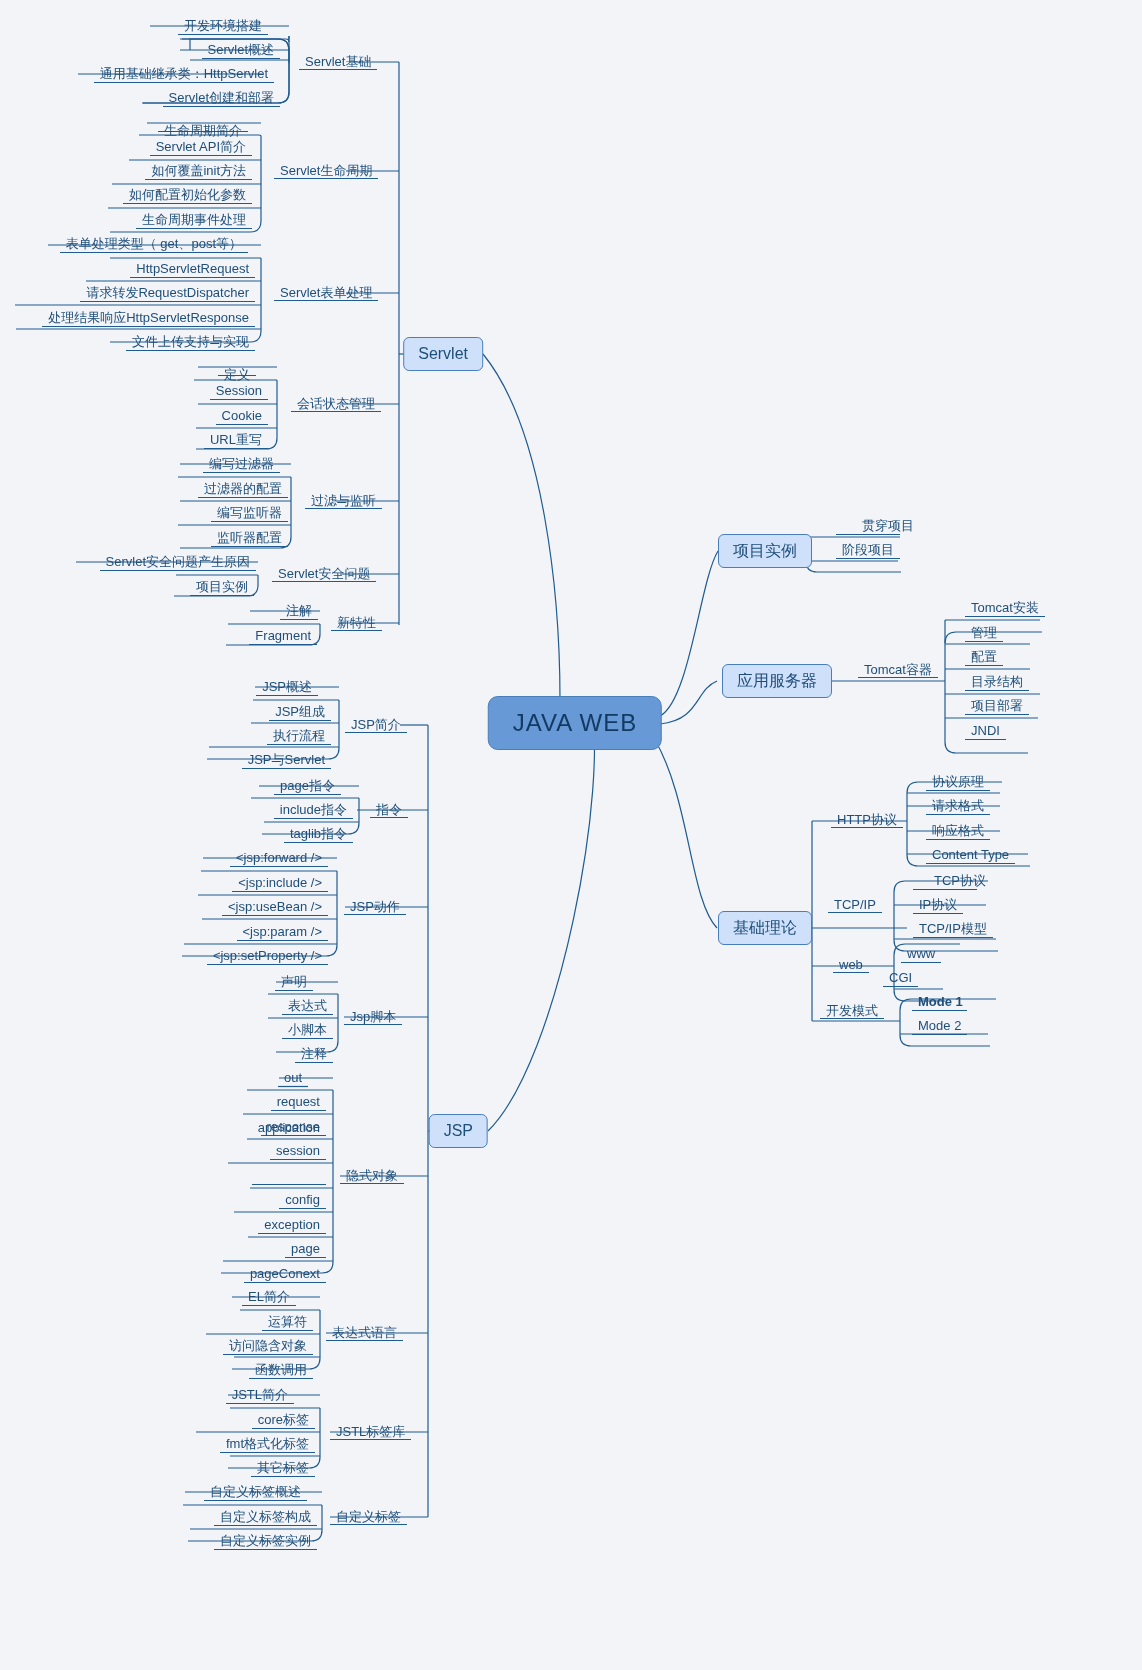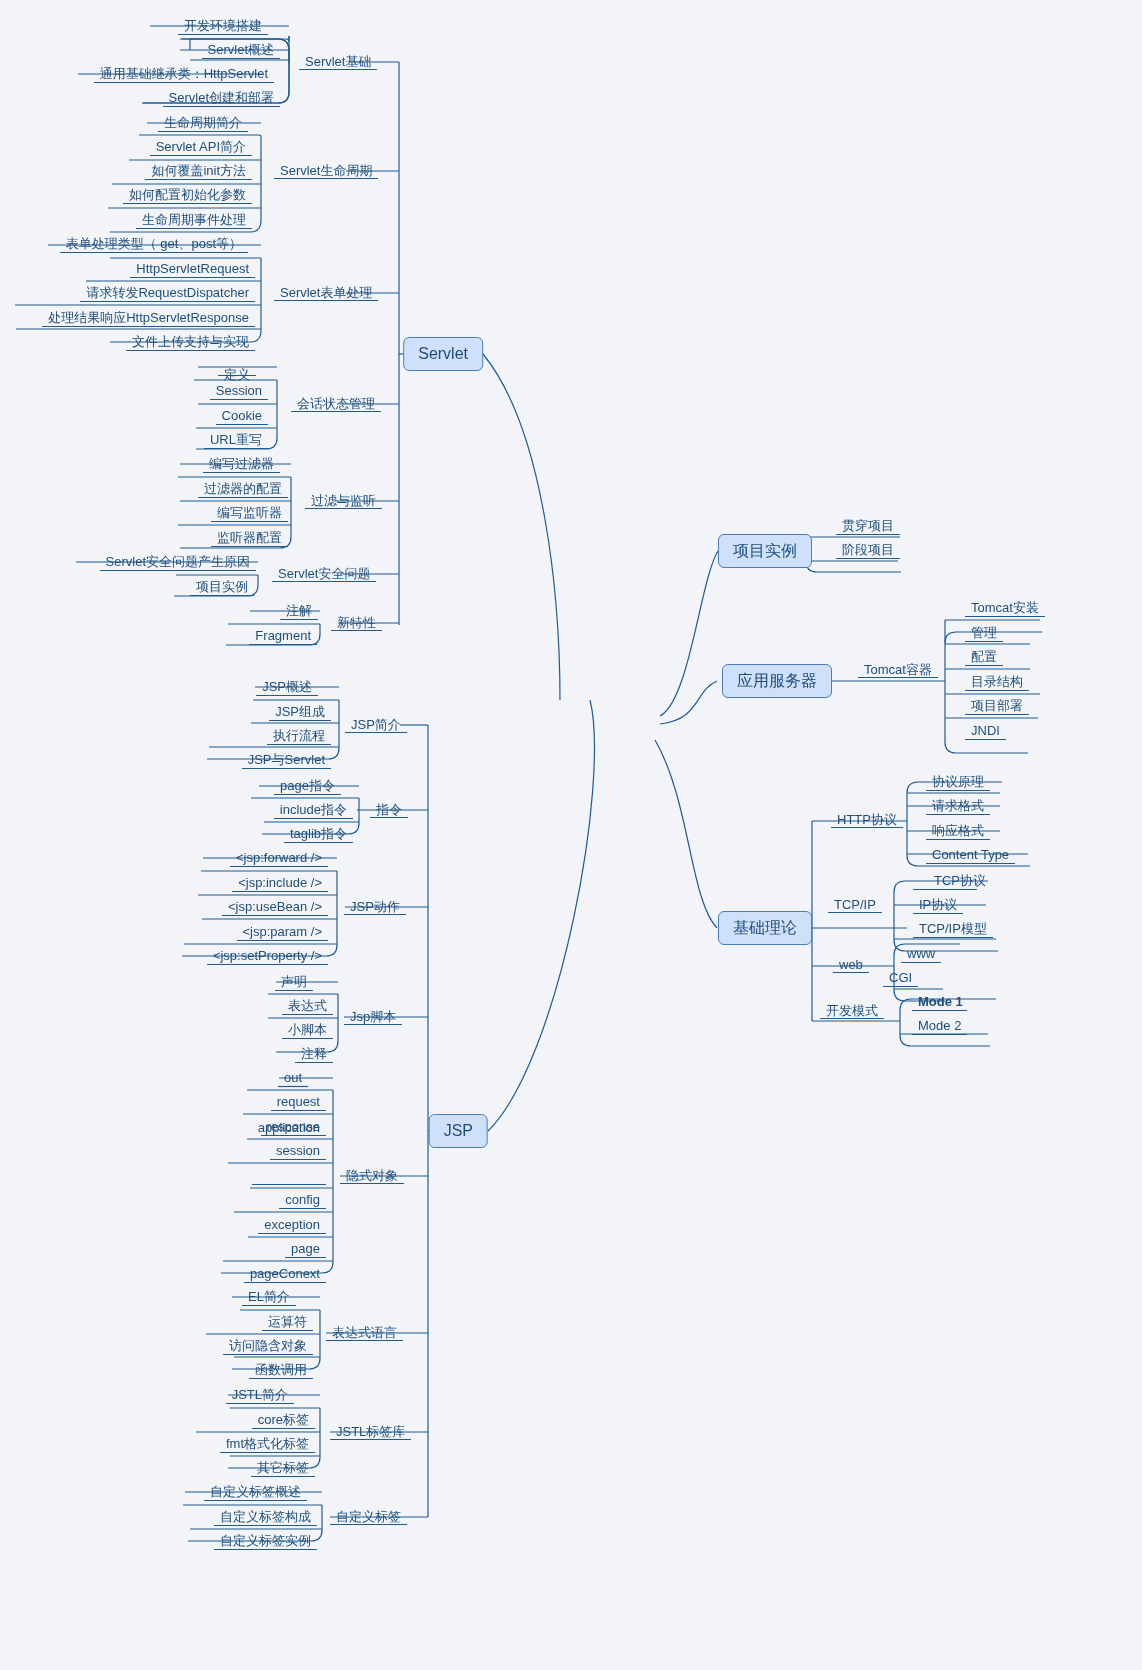--- a/index.html
+++ b/index.html
@@ -356,37 +356,38 @@
         <path d="M 913 889.5 L 977 889.5"></path>
         <path d="M 913 913.5 L 963 913.5"></path>
         <path d="M 913 937.5 L 993 937.5"></path>
         <path d="M 901 962.5 L 941 962.5"></path>
         <path d="M 883 986.5 L 918 986.5"></path>
         <path d="M 912 1010.5 L 967 1010.5"></path>
         <path d="M 912 1034.5 L 967 1034.5"></path>
       </g>
     </svg>
 
+  <div class="node root" style="left:575px;top:723px;">JAVA WEB</div>
 
   <div class="node lvl1" style="left:483px;top:354px;">Servlet</div>
 
   <div class="node branch right" style="left:299px;top:62px;">Servlet基础</div>
   <div class="node branch right" style="left:274px;top:171px;">Servlet生命周期</div>
   <div class="node branch right" style="left:274px;top:293px;">Servlet表单处理</div>
   <div class="node branch right" style="left:291px;top:404px;">会话状态管理</div>
   <div class="node branch right" style="left:305px;top:501px;">过滤与监听</div>
   <div class="node branch right" style="left:272px;top:574px;">Servlet安全问题</div>
   <div class="node branch right" style="left:331px;top:623px;">新特性</div>
 
   <div class="node leaf" style="left:268px;top:26px;">开发环境搭建</div>
   <div class="node leaf" style="left:280px;top:50px;">Servlet概述</div>
   <div class="node leaf" style="left:274px;top:74px;">通用基础继承类：HttpServlet</div>
   <div class="node leaf" style="left:280px;top:98px;">Servlet创建和部署</div>
 
-  <div class="node leaf" style="left:248px;top:123px;font-family:Liberation Serif, serif;">生命周期简介</div>
+  <div class="node leaf" style="left:248px;top:131px;font-family:Liberation Serif, serif;">生命周期简介</div>
   <div class="node leaf" style="left:252px;top:147px;">Servlet API简介</div>
   <div class="node leaf" style="left:252px;top:171px;">如何覆盖init方法</div>
   <div class="node leaf" style="left:252px;top:195px;">如何配置初始化参数</div>
   <div class="node leaf" style="left:252px;top:220px;">生命周期事件处理</div>
 
   <div class="node leaf" style="left:248px;top:244px;">表单处理类型（ get、post等）</div>
   <div class="node leaf" style="left:255px;top:269px;">HttpServletRequest</div>
   <div class="node leaf" style="left:255px;top:293px;">请求转发RequestDispatcher</div>
   <div class="node leaf" style="left:255px;top:318px;">处理结果响应HttpServletResponse</div>
   <div class="node leaf" style="left:255px;top:342px;">文件上传支持与实现</div>
@@ -456,21 +457,21 @@
   <div class="node leaf" style="left:294px;top:1395px;">JSTL简介</div>
   <div class="node leaf" style="left:315px;top:1420px;">core标签</div>
   <div class="node leaf" style="left:315px;top:1444px;">fmt格式化标签</div>
   <div class="node leaf" style="left:315px;top:1468px;">其它标签</div>
 
   <div class="node leaf" style="left:307px;top:1492px;">自定义标签概述</div>
   <div class="node leaf" style="left:317px;top:1517px;">自定义标签构成</div>
   <div class="node leaf" style="left:317px;top:1541px;">自定义标签实例</div>
 
   <div class="node lvl1 right" style="left:718px;top:551px;">项目实例</div>
-  <div class="node leaf right" style="left:836px;top:526px;">贯穿项目</div>
+  <div class="node leaf right" style="left:856px;top:526px;">贯穿项目</div>
   <div class="node leaf right" style="left:836px;top:550px;">阶段项目</div>
 
   <div class="node lvl1 right" style="left:722px;top:681px;">应用服务器</div>
   <div class="node branch right" style="left:858px;top:670px;">Tomcat容器</div>
 
   <div class="node leaf right" style="left:965px;top:608px;">Tomcat安装</div>
   <div class="node leaf right" style="left:965px;top:633px;">管理</div>
   <div class="node leaf right" style="left:965px;top:657px;">配置</div>
   <div class="node leaf right" style="left:965px;top:682px;">目录结构</div>
   <div class="node leaf right" style="left:965px;top:706px;">项目部署</div>

